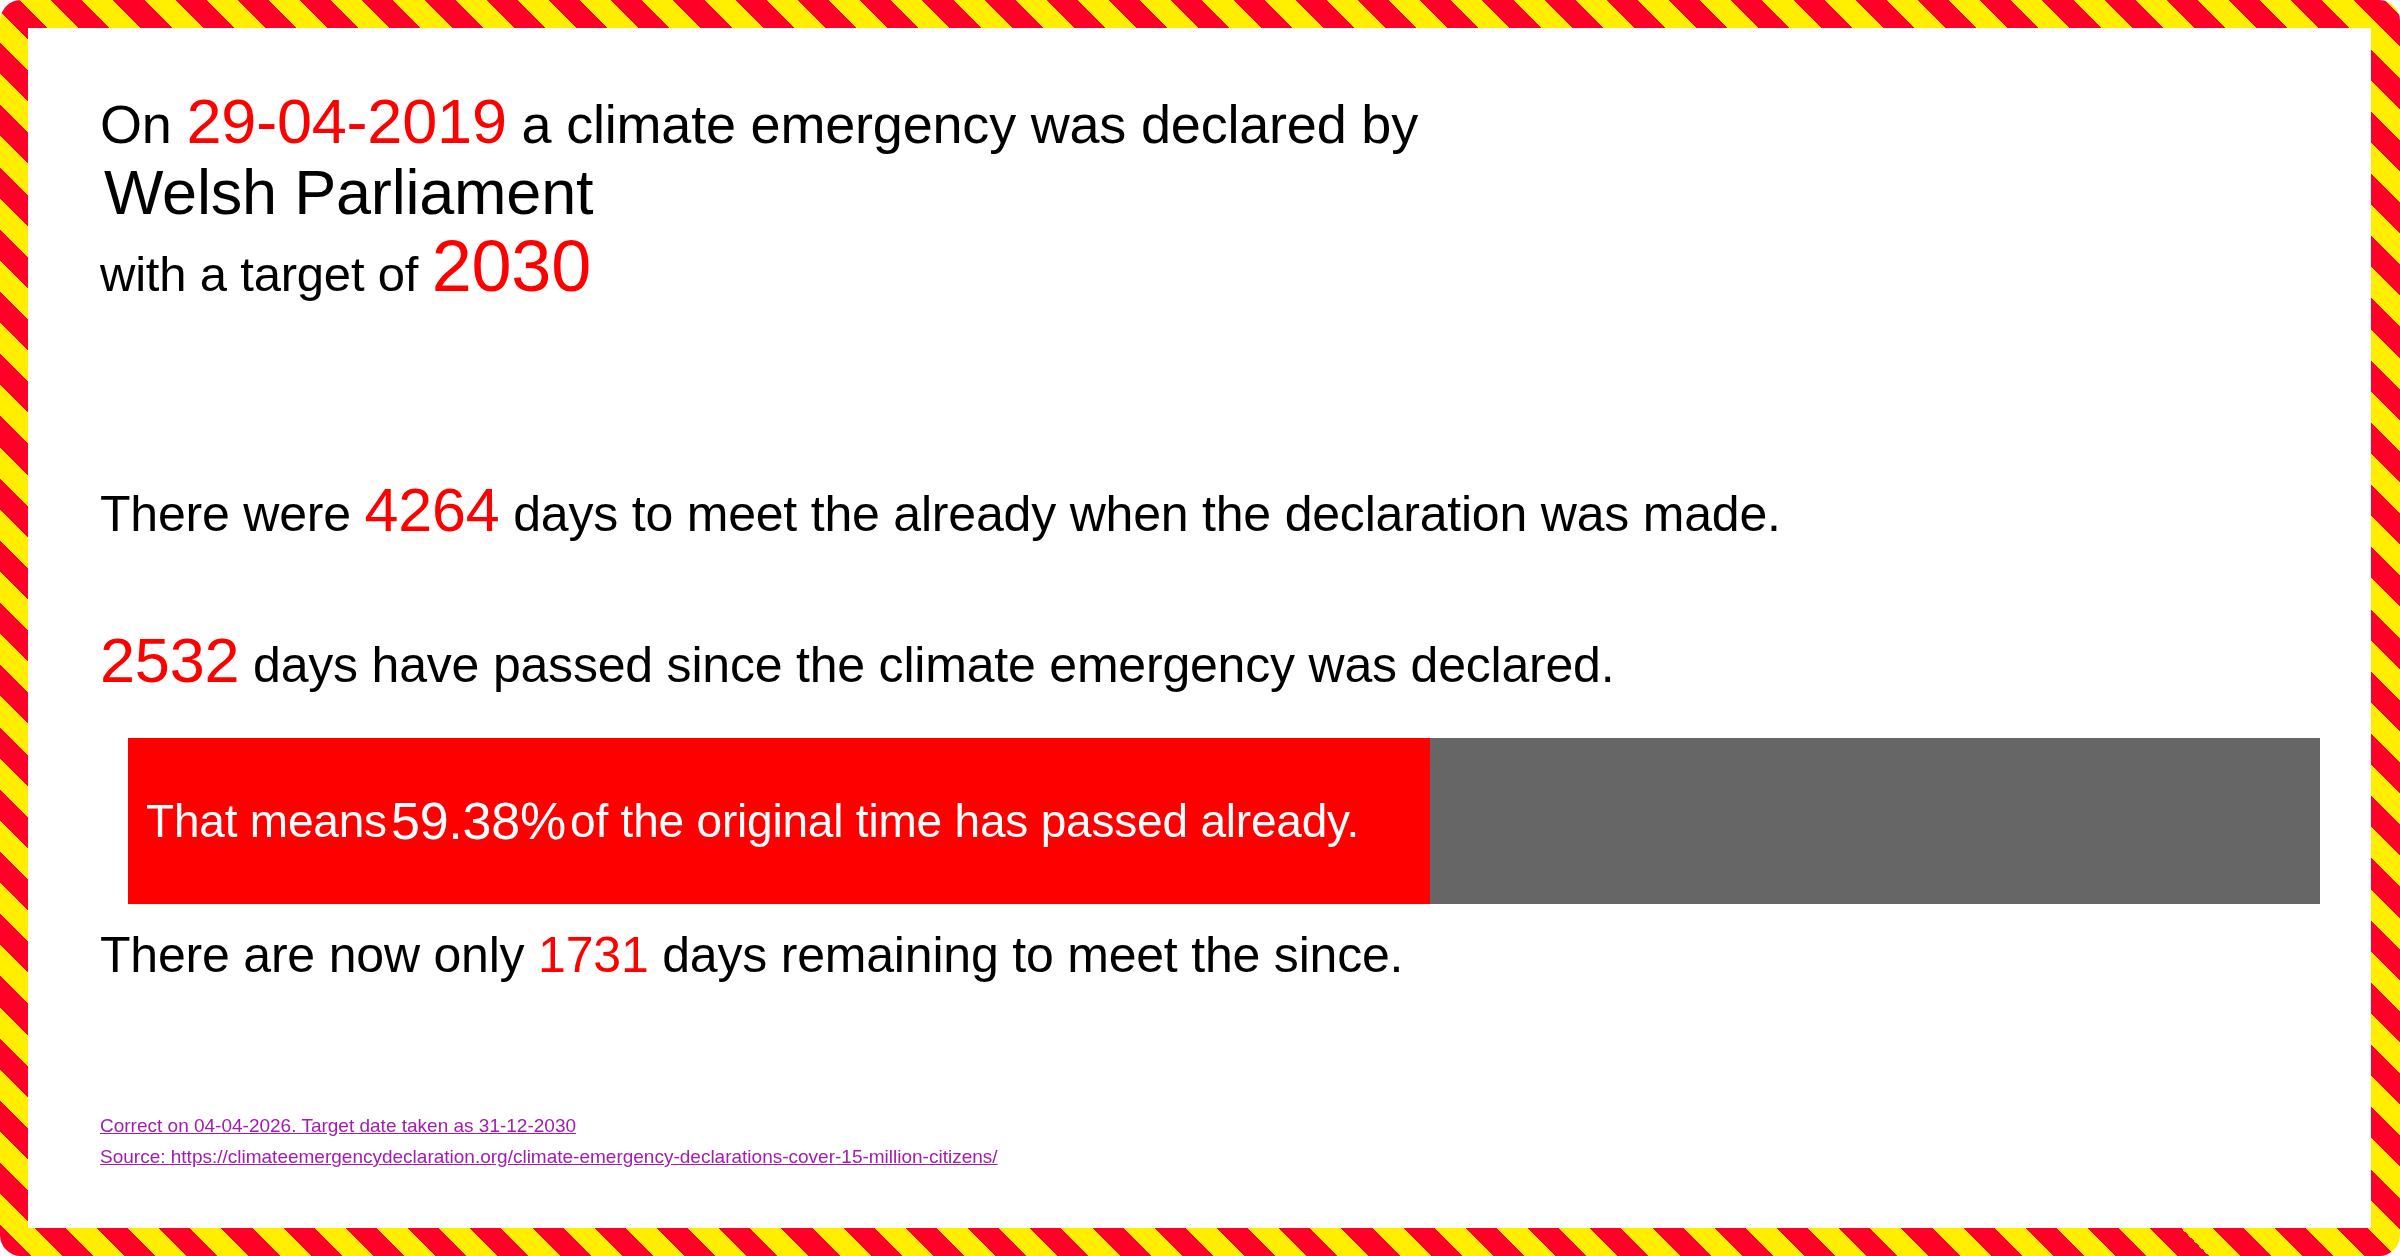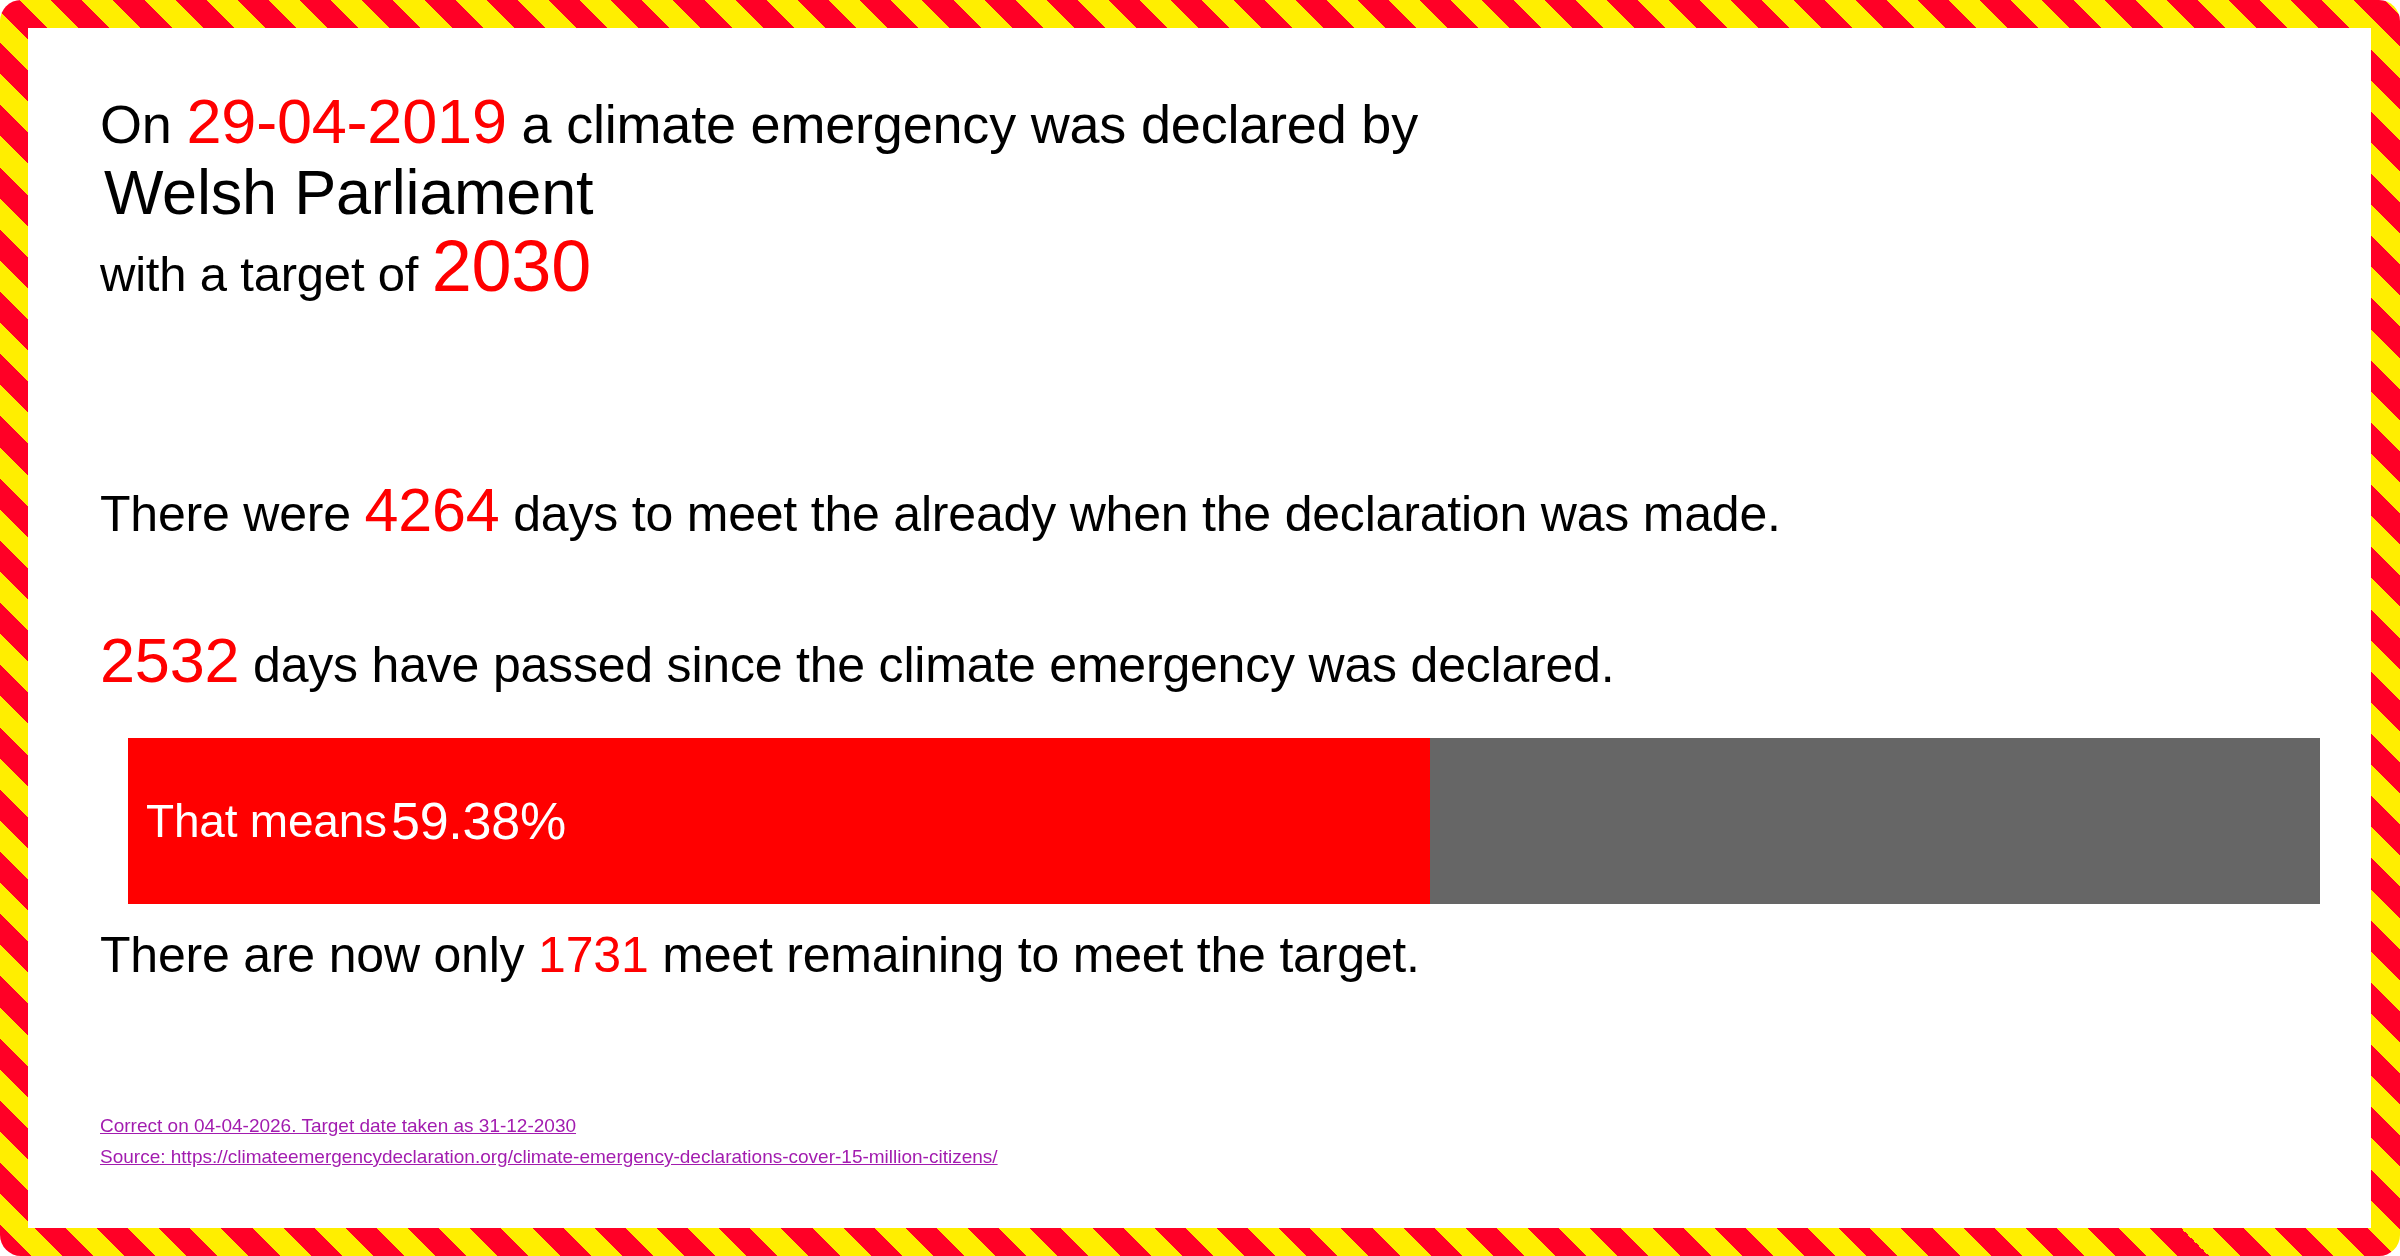--- a/index.html
+++ b/index.html
@@ -201,27 +201,28 @@
       <div class="line l-passed">
         <span class="red">2532</span>
         <span>days have passed since the climate emergency was declared.</span>
       </div>
 
       <div class="progress-wrap">
         <div class="progress-fill" style="width: 59.38%;"></div>
         <div class="progress-label">
           <span>That means</span>
           <span class="pct">59.38%</span>
+          <span>of the original time has passed already.</span>
         </div>
       </div>
 
       <div class="line l-remaining">
         <span>There are now only</span>
         <span class="red">1731</span>
-        <span>meet remaining to meet the target.</span>
+        <span>days remaining to meet the since.</span>
       </div>
 
       <div class="footer">
         <div>Correct on 04-04-2026. Target date taken as 31-12-2030</div>
         <div>Source: https://climateemergencydeclaration.org/climate-emergency-declarations-cover-15-million-citizens/</div>
       </div>
 
     </div>
   </div>
 </div>

